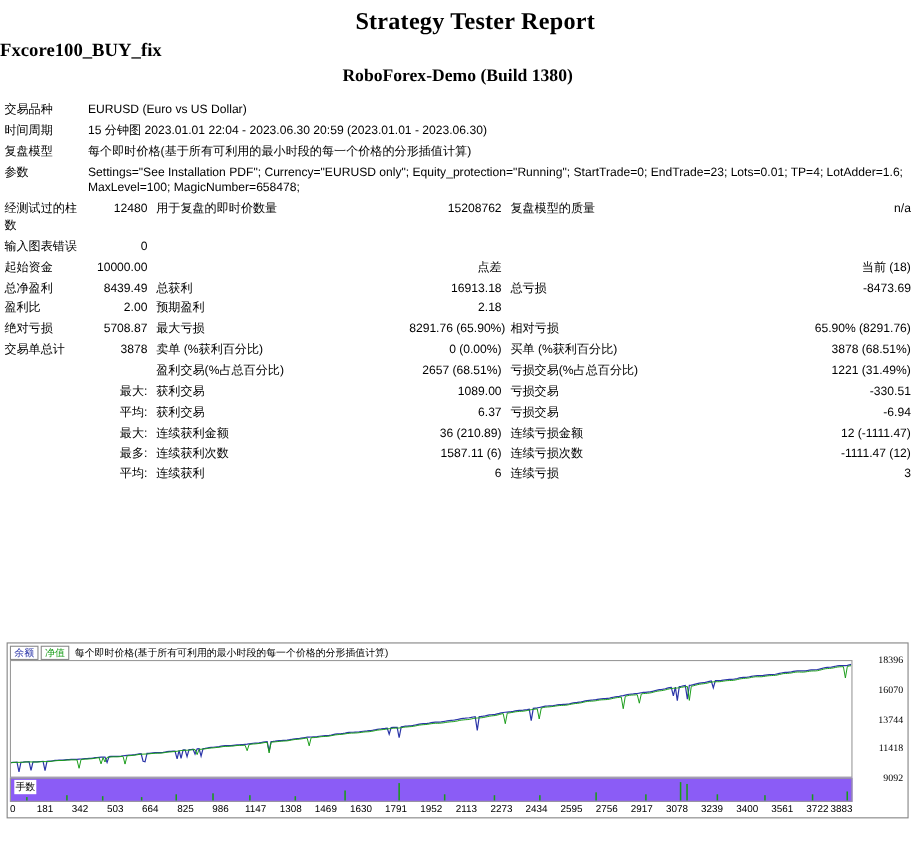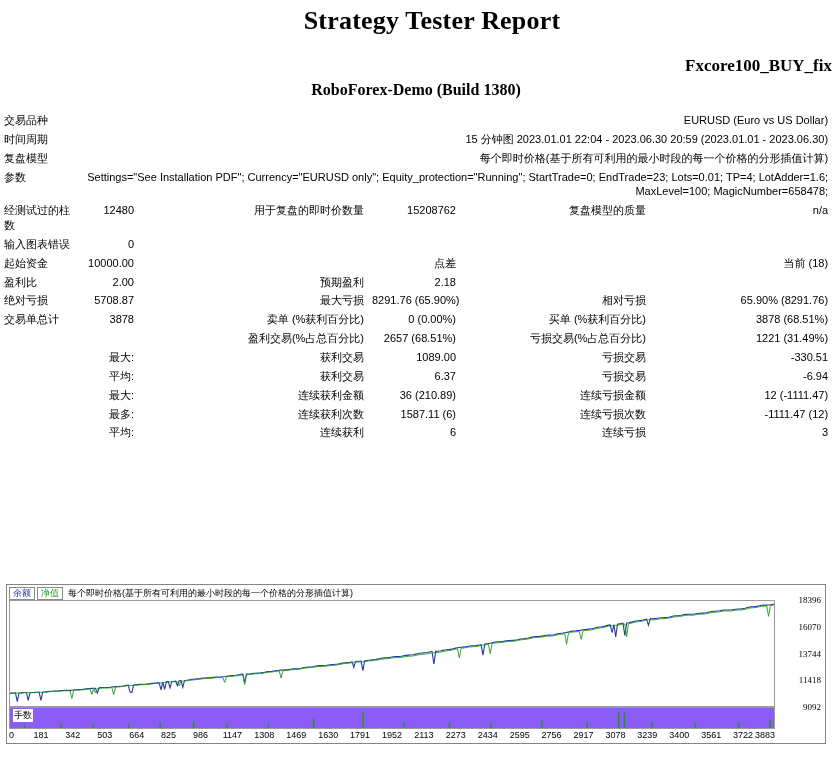--- a/index.html
+++ b/index.html
@@ -10,31 +10,31 @@
     font-size:11px;
     color:#000000;
     overflow:hidden;
   }
   .wrap{width:832px;height:775px;position:relative;}
 
   .title{
     text-align:center;
     font-family:"Liberation Serif", serif;
     font-weight:bold;
-    font-size:26px;
+    font-size:22px;
     margin-top:6px;
     letter-spacing:0.2px;
     margin-left:32px;
   }
   .subtitle{
-    text-align:right;
+    text-align:left;
     font-family:"Liberation Serif", serif;
     font-weight:bold;
     font-size:17px;
-    margin-top:20px;
+    margin-top:4px;
   }
   .broker{
     text-align:center;
     font-family:"Liberation Serif", serif;
     font-weight:bold;
     font-size:16px;
     margin-top:5px;
   }
 
   table.rep{
@@ -45,21 +45,21 @@
     table-layout:fixed;
     padding-left:16px;
   }
   table.rep td{
     padding:2px 4px;
     vertical-align:top;
     line-height:1.35;
   }
   .lbl{ text-align:left; white-space:nowrap; }
   .num{ text-align:right; white-space:nowrap; }
-  .val{ text-align:right; }
+  .val{ text-align:left; }
   .wrapcell{ white-space:normal; }
 
   
   col.c1{width:76px;}
   col.c2{width:62px;}
   col.c3{width:230px;}
   col.c4{width:92px;}
   col.c5{width:190px;}
   col.c6{width:182px;}
 
@@ -163,20 +163,28 @@
         <td class="num"></td>
       </tr>
 
       <tr>
         <td class="lbl">起始资金</td>
         <td class="num">10000.00</td>
         <td class="val"></td>
         <td class="num">点差</td>
         <td class="val"></td>
         <td class="num">当前 (18)</td>
+      </tr>
+      <tr>
+        <td class="lbl">总净盈利</td>
+        <td class="num">8439.49</td>
+        <td class="val">总获利</td>
+        <td class="num">16913.18</td>
+        <td class="val">总亏损</td>
+        <td class="num">-8473.69</td>
       </tr>
       <tr>
         <td class="lbl">盈利比</td>
         <td class="num">2.00</td>
         <td class="val">预期盈利</td>
         <td class="num">2.18</td>
         <td class="val"></td>
         <td class="num"></td>
       </tr>
       <tr>

